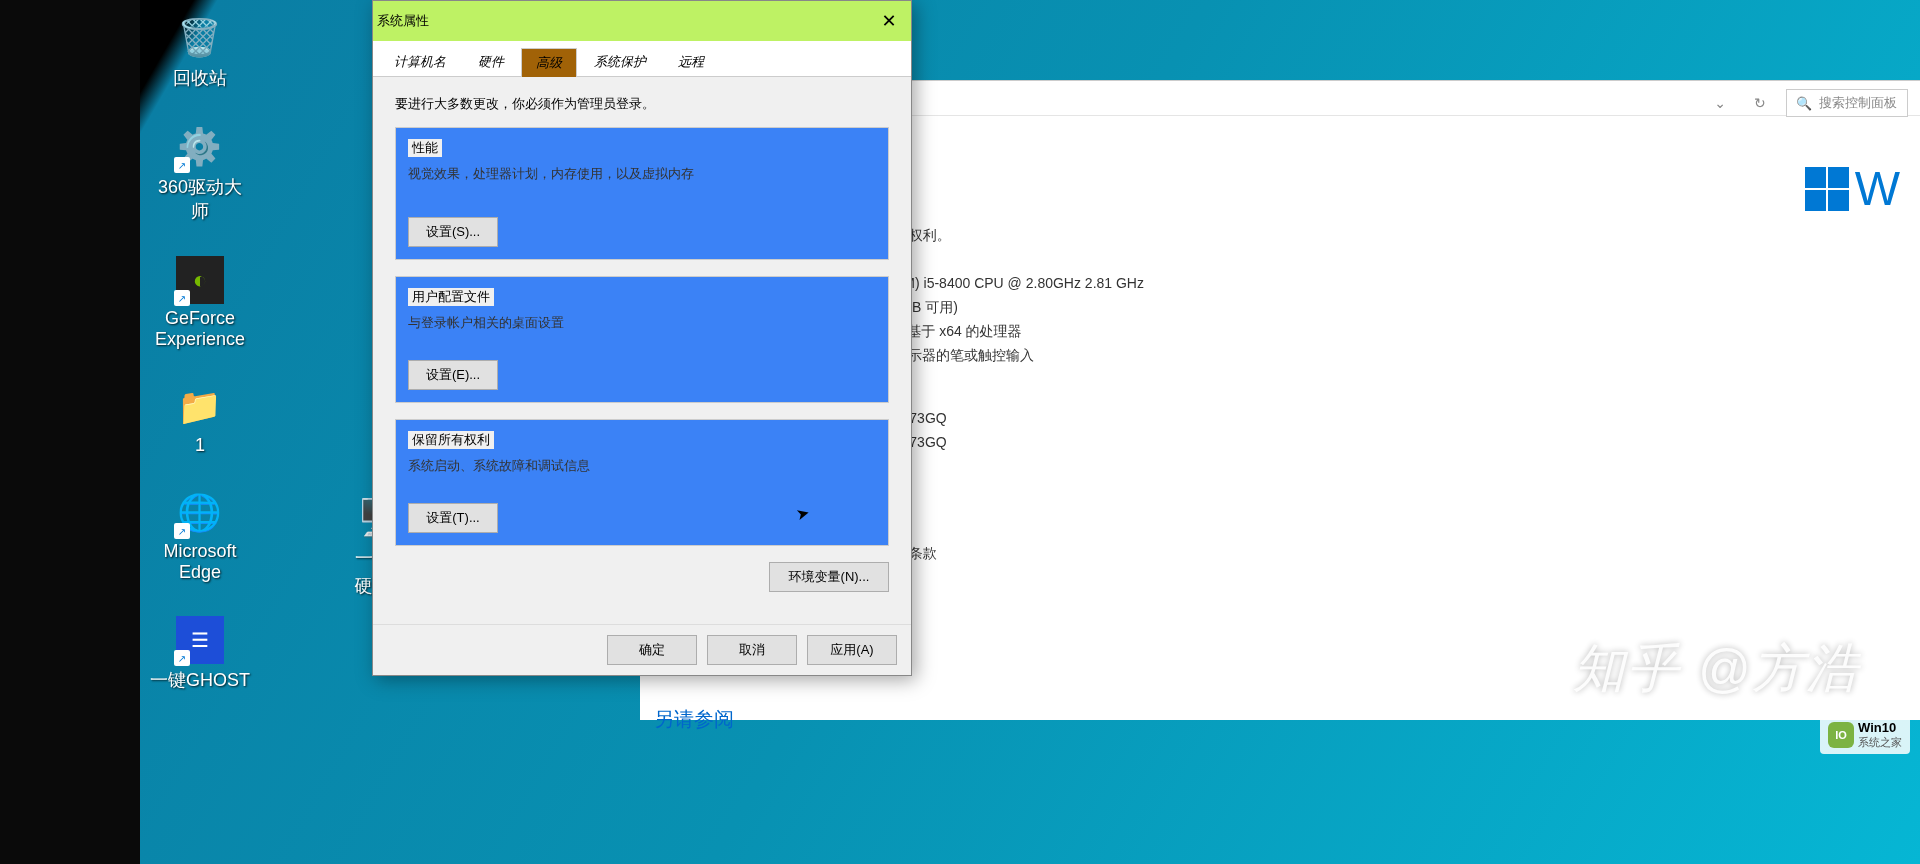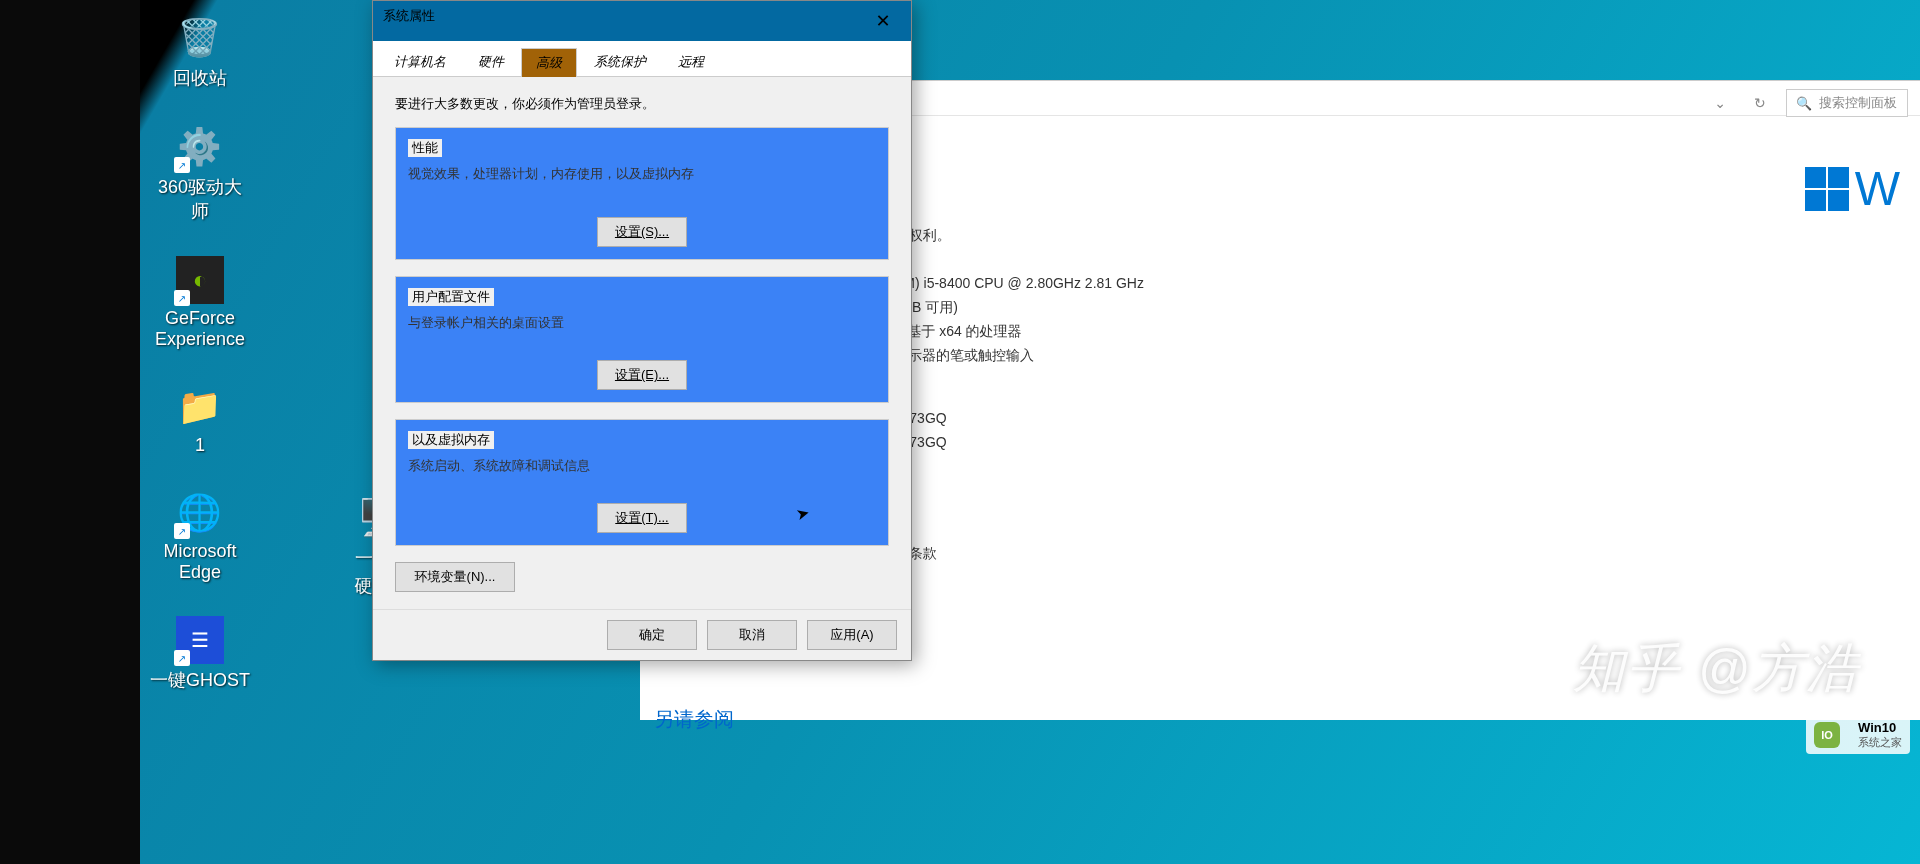--- a/index.html
+++ b/index.html
@@ -81,22 +81,22 @@
     .cp-hint {
       position: absolute; left: 654px; top: 706px; font-size: 20px; color: #0066cc; cursor: pointer;
     }
 
     
     .dialog {
       position: absolute; left: 372px; top: 0; width: 540px;
       background: #f0f0f0; border: 1px solid #888; box-shadow: 4px 4px 18px rgba(0,0,0,.35);
     }
     .dialog-title {
-      display: flex; justify-content: space-between;
-      padding: 6px 10px; background: #0369a1; font-size: 13px;
+      display: flex; align-items: center; justify-content: space-between;
+      padding: 6px 4px; background: #bef264; font-size: 13px;
     }
     .dialog-close {
       width: 36px; height: 28px; display: flex; align-items: center; justify-content: center;
       cursor: pointer; font-size: 18px;
     }
 
     .tabs {
       display: flex; background: #fff; border-bottom: 1px solid #ccc; padding: 6px 6px 0;
     }
     .tab {
@@ -112,42 +112,42 @@
 
     .group {
       border: 1px solid #ccc; padding: 10px 12px 12px; margin-bottom: 16px;
       background: #3b82f6;
     }
     .group-title {
       font-size: 13px; margin-bottom: 8px; margin-top: -20px; background: #f0f0f0;
       display: inline-block; padding: 0 4px;
     }
     .group-desc { font-size: 13px; color: #333; margin-bottom: 10px; }
-    .group-btn-row { display: flex; justify-content: center; text-decoration: underline; }
+    .group-btn-row { display: flex; justify-content: flex-start; }
 
     .win-btn {
       min-width: 90px; padding: 5px 16px; font-size: 13px; background: #e1e1e1;
       border: 1px solid #adadad; cursor: pointer; text-align: center;
     }
 
-    .env-row { display: flex; justify-content: flex-start; margin: 6px 0 7px; }
+    .env-row { display: flex; justify-content: flex-end; margin: 6px 0 22px; }
 
     .dialog-footer {
       display: flex; justify-content: flex-end; gap: 10px; padding: 10px 14px;
       background: #f0f0f0; border-top: 1px solid #ddd;
     }
 
     
     .wm-zhihu {
       position: absolute; right: 60px; bottom: 160px; color: rgba(255,255,255,.9);
       font-size: 52px; font-style: italic; letter-spacing: 2px; font-weight: 300;
       text-shadow: 0 0 6px rgba(0,0,0,.3);
     }
     .wm-win10 {
-      position: absolute; right: 10px; bottom: 110px; display: flex; align-items: center; gap: 18px;
+      position: absolute; right: 10px; bottom: 110px; display: flex; align-items: center; gap: 4px;
       background: rgba(255,255,255,.85); padding: 4px 8px; border-radius: 4px; font-size: 13px;
     }
     .wm-win10 .badge { width: 26px; height: 26px; background: #7cb342; border-radius: 6px; display:flex; align-items:center; justify-content:center; color:#fff; font-weight:bold; font-size:11px; }
 
     .cursor-arrow {
       position: absolute; left: 796px; top: 504px; font-size: 16px; color:#000;
       transform: rotate(-15deg);
     }
   </style>
 </head>
@@ -302,21 +302,21 @@
     <div class="group">
       <div class="group-title">用户配置文件</div>
       <div class="group-desc">与登录帐户相关的桌面设置</div>
       <div style="height:18px"></div>
       <div class="group-btn-row">
         <button class="win-btn">设置(E)...</button>
       </div>
     </div>
 
     <div class="group">
-      <div class="group-title">以及虚拟内存</div>
+      <div class="group-title">保留所有权利</div>
       <div class="group-desc">系统启动、系统故障和调试信息</div>
       <div style="height:18px"></div>
       <div class="group-btn-row">
         <button class="win-btn">设置(T)...</button>
       </div>
     </div>
 
     <div class="env-row">
       <button class="win-btn" style="min-width:120px">环境变量(N)...</button>
     </div>

